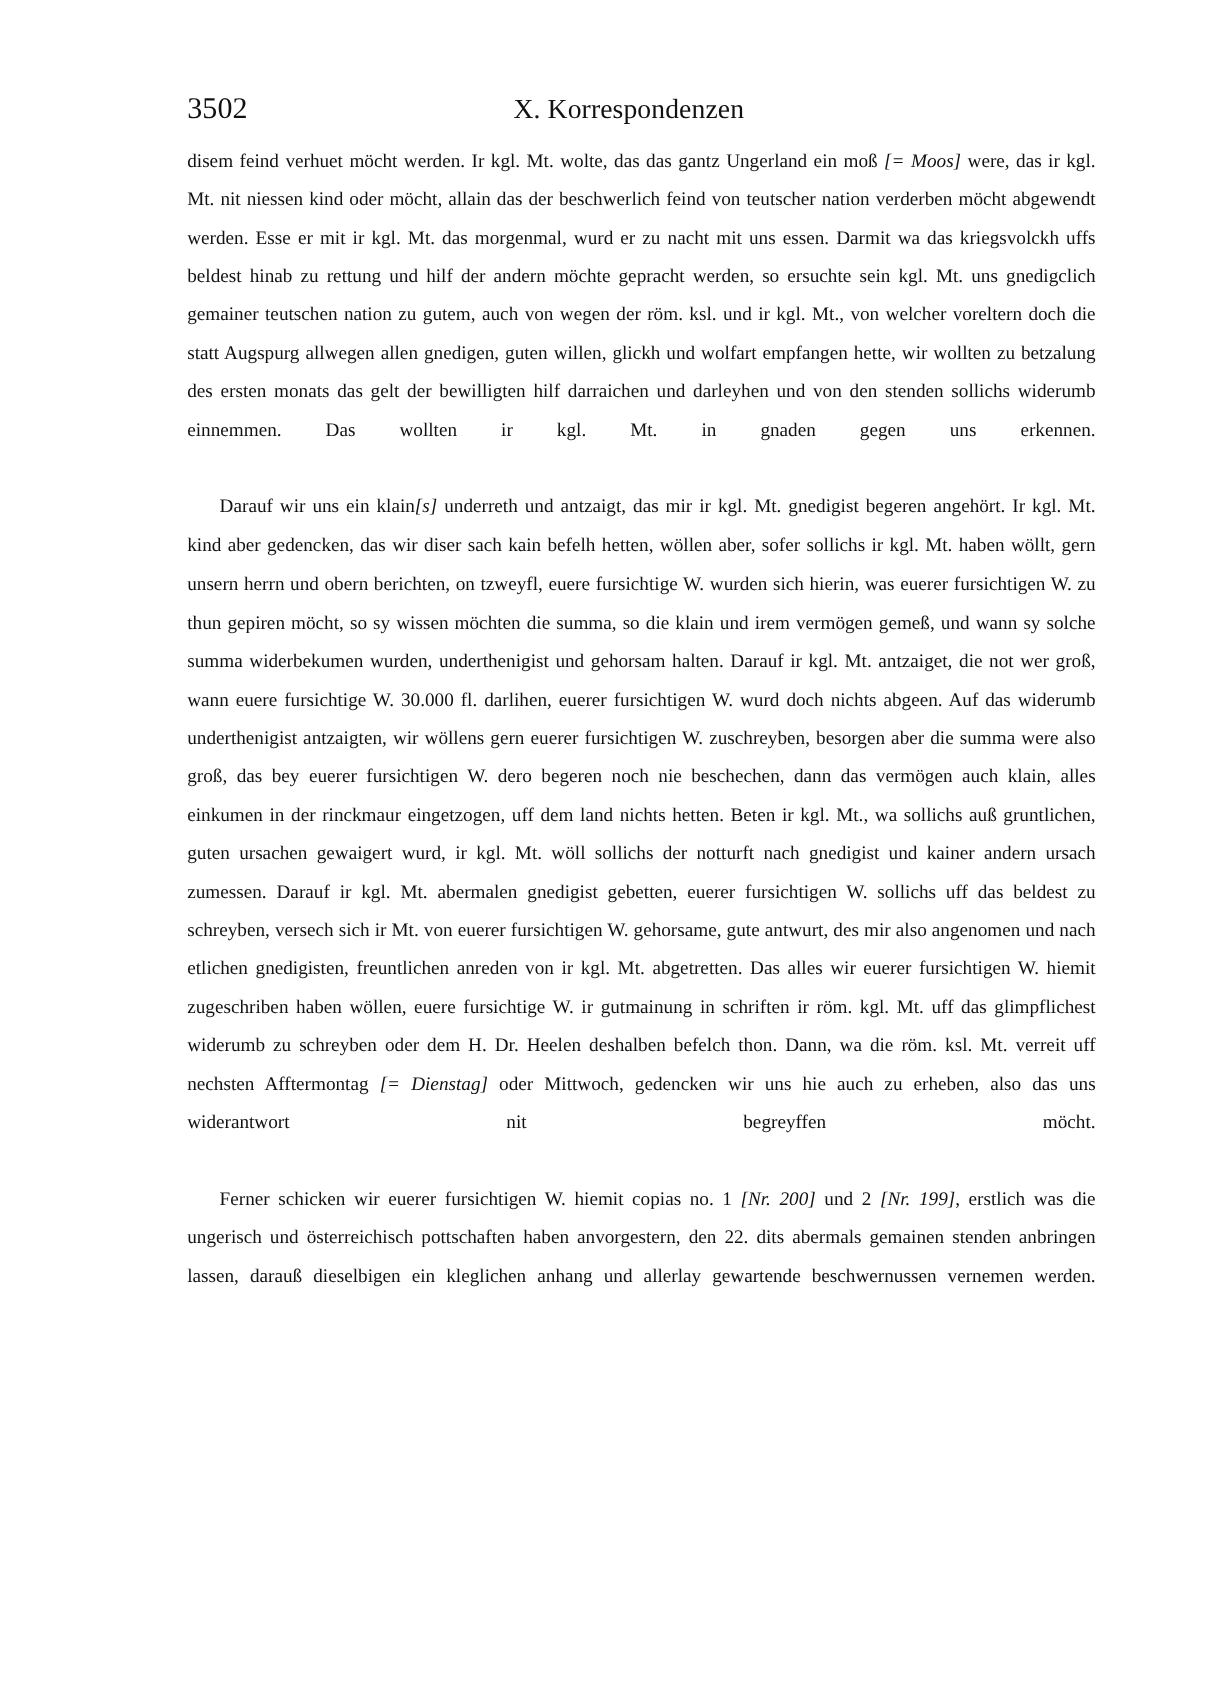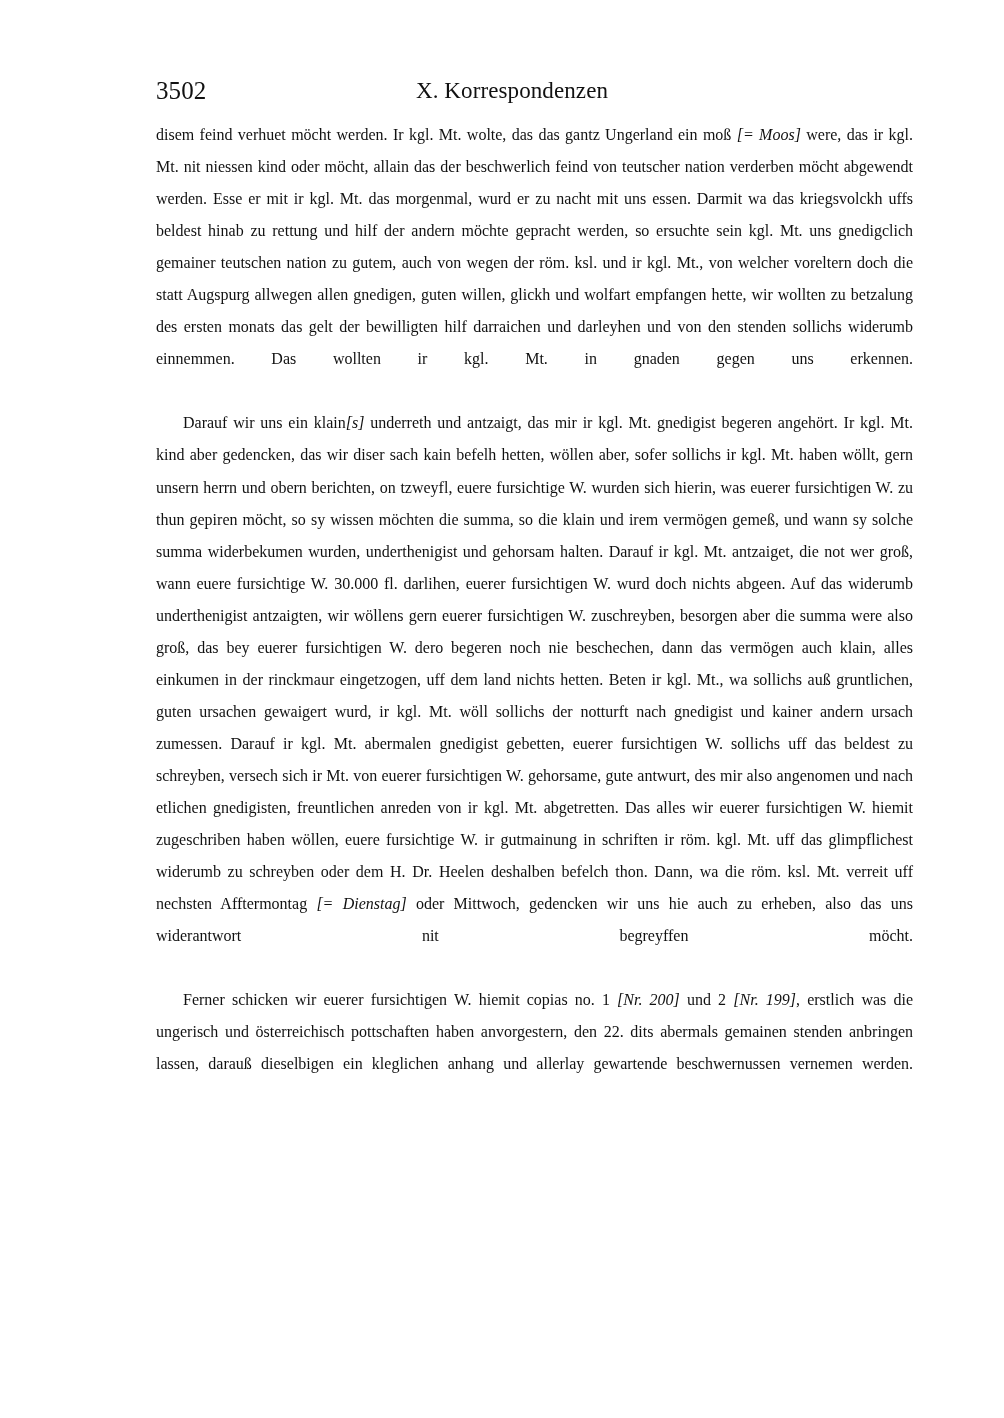--- a/index.html
+++ b/index.html
@@ -35,21 +35,21 @@
   }
   .folio {
     position: absolute;
     left: 0;
     top: 0;
     font-size: 25px;
     line-height: 30px;
   }
   .head-title {
     position: absolute;
-    left: 4px;
+    left: 16px;
     top: 0;
     width: 756px;
     text-align: center;
     transform: translateX(-26px);
     font-size: 23px;
     line-height: 30px;
   }
   .textblock {
     position: absolute;
     left: 156px;

